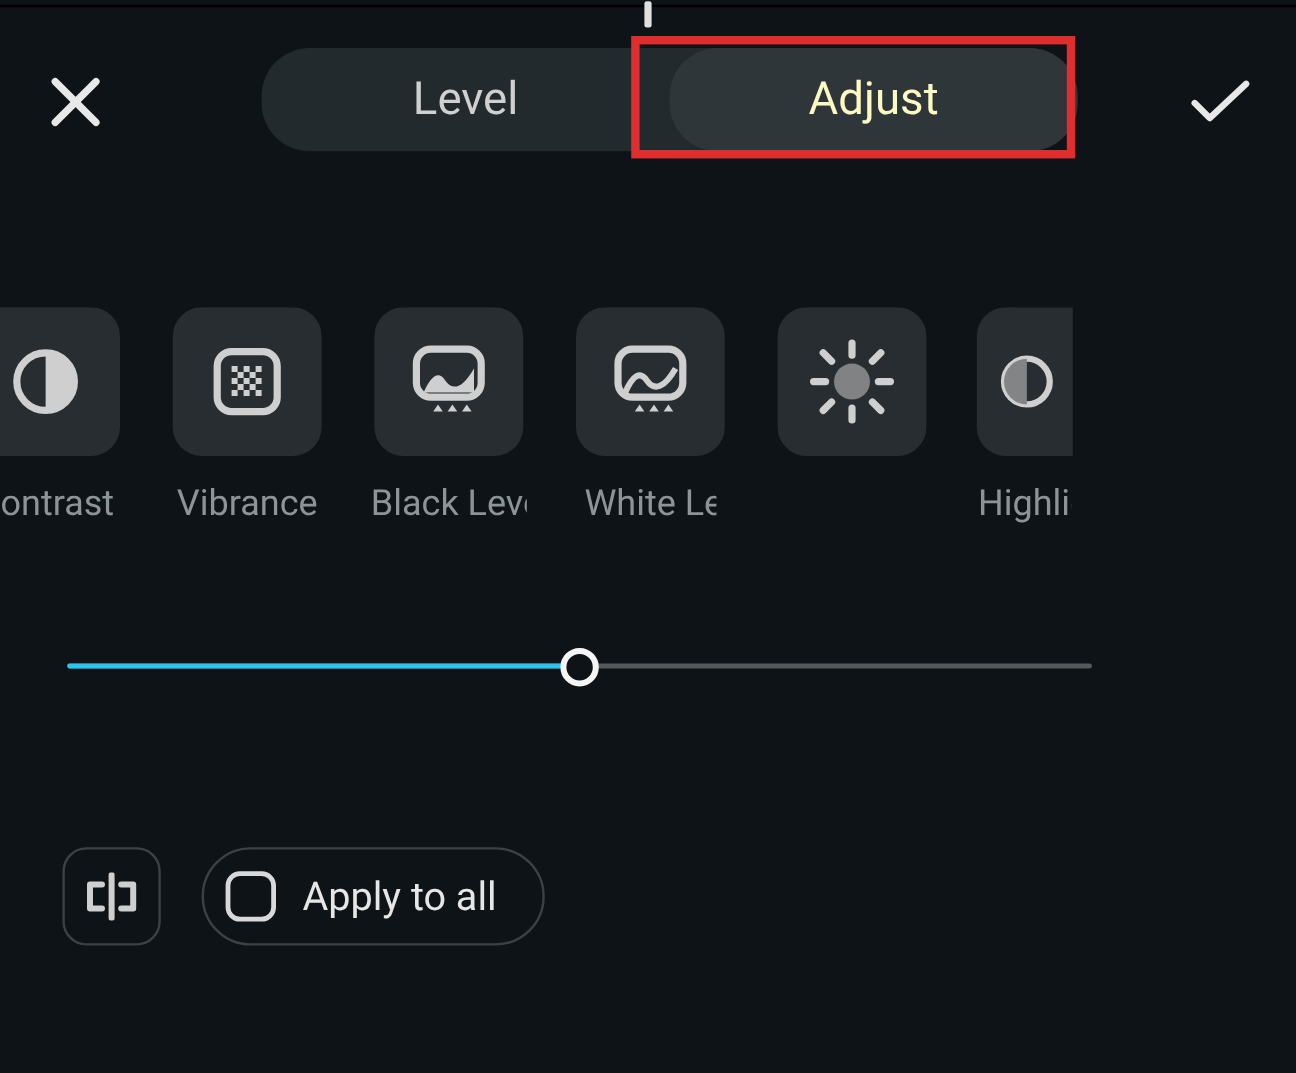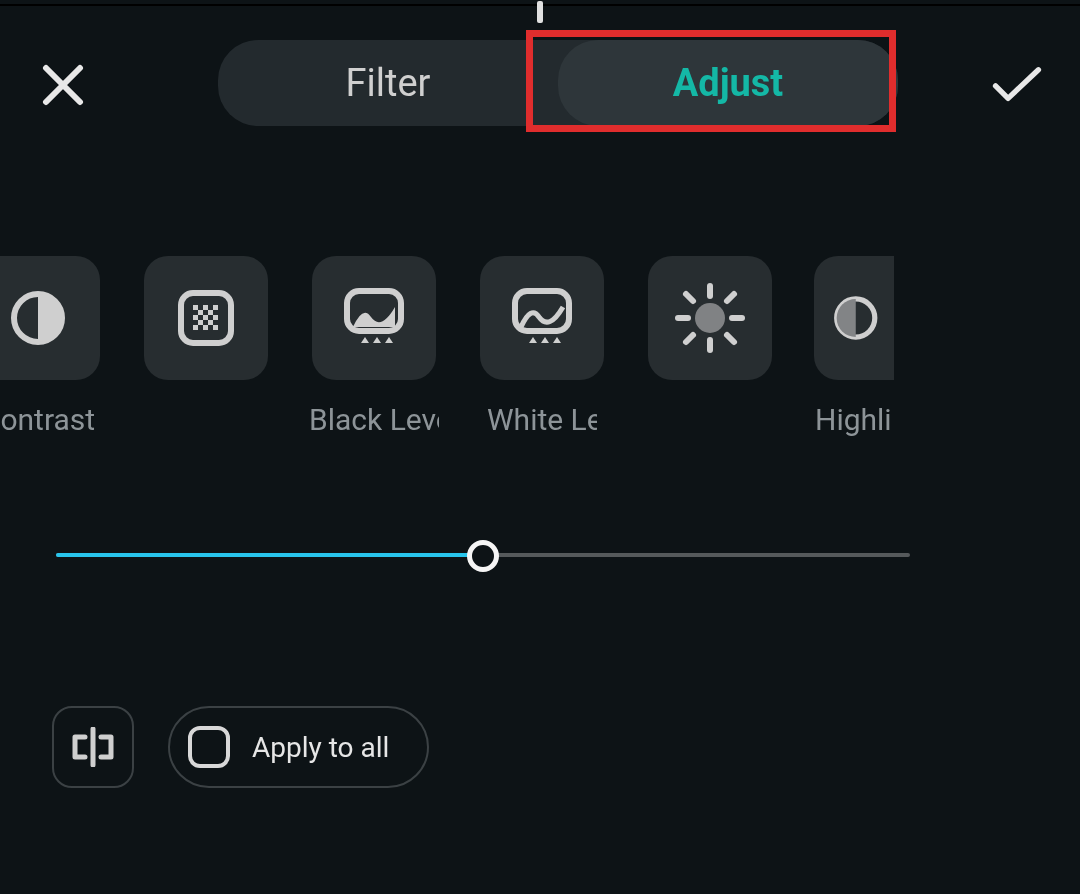--- a/index.html
+++ b/index.html
@@ -10,21 +10,21 @@
   .top-line { position:absolute; top:4px; left:0; right:0; height:2px; background:#000; }
   .top-tick { position:absolute; top:-3px; left:50%; width:6px; height:22px; background:#e0e0e0; transform:translateX(-50%); border-radius:2px; }
 
   
   .header { position:absolute; top:42px; left:0; right:0; height:84px; display:flex; align-items:center; }
   .close-btn { position:absolute; left:38px; top:18px; width:50px; height:50px; display:flex; align-items:center; justify-content:center; color:#e8e8e8; cursor:pointer; }
   .confirm-btn { position:absolute; right:38px; top:18px; width:50px; height:50px; display:flex; align-items:center; justify-content:center; color:#e8e8e8; cursor:pointer; }
 
   .tab-seg { position:absolute; left:218px; top:40px; width:680px; height:86px; background:#232a2e; border-radius:40px; display:flex; align-items:center; }
   .tab { flex:1; text-align:center; font-size:38px; color:#d0d0d0; height:86px; line-height:86px; cursor:pointer; position:relative;}
-  .tab.active { background:#2e363a; border-radius:40px; color:#14b8a6; font-weight:700; }
+  .tab.active { background:#2e363a; border-radius:40px; color:#fef9c3; font-weight:400; }
   .highlight-box { position:absolute; top:30px; left:526px; width:370px; height:102px; border:7px solid #e02d2d; pointer-events:none; }
 
   
   .options-row { position:absolute; top:256px; left:0; right:0; height:200px; display:flex; gap:40px; padding-left:4px; overflow:hidden; }
   .opt { display:flex; flex-direction:column; align-items:center; gap:22px; width:128px; flex:0 0 128px; }
   .opt .tile { width:124px; height:124px; background:#272d30; border-radius:24px; display:flex; align-items:center; justify-content:center; cursor:pointer; }
   .opt .opt-label { font-size:30px; color:#8d9498; white-space:nowrap; max-width:140px; overflow:hidden; text-overflow:clip; text-align:center; }
   .opt.first { margin-left:-30px; }
   .opt.last { flex:0 0 80px; }
   .opt.last .tile{ width:80px; border-top-right-radius:0; border-bottom-right-radius:0; justify-content:flex-start; padding-left:14px; }
@@ -32,21 +32,21 @@
   
   .slider-wrap { position:absolute; top:540px; left:56px; right:170px; height:30px; }
   .slider-track { position:absolute; top:13px; left:0; right:0; height:4px; background:#55595b; border-radius:2px; }
   .slider-fill { position:absolute; top:13px; left:0; height:4px; background:#28c5ec; border-radius:2px; }
   .slider-thumb { position:absolute; top:0; width:32px; height:32px; border-radius:50%; background:#0d1316; border:5px solid #f5f5f5; transform:translateX(-50%); cursor:pointer; }
 
   
   .mirror-btn { position:absolute; top:706px; left:52px; width:82px; height:82px; border:2px solid #3b4144; border-radius:20px; display:flex; align-items:center; justify-content:center; cursor:pointer; }
   .apply-all { position:absolute; top:706px; left:168px; height:82px; border:2px solid #3b4144; border-radius:44px; display:flex; align-items:center; padding:0 38px 0 18px; gap:22px; cursor:pointer; }
   .apply-all .chk { width:42px; height:42px; border:4px solid #d8d8d8; border-radius:12px; }
-  .apply-all .lbl { font-size:28px; color:#e6e6e6; }
+  .apply-all .lbl { font-size:33px; color:#e6e6e6; }
 
   svg { display:block; }
 </style>
 </head>
 <body>
 
 <div class="top-line">
     <div class="top-tick"></div>
   </div>
 
@@ -57,21 +57,21 @@
       </svg>
   </div>
   <div class="confirm-btn">
     <svg width="56" height="42" viewBox="0 0 56 42">
         <path d="M4 22 L18 36 L52 4" stroke="#e8e8e8" stroke-width="6" stroke-linecap="round" stroke-linejoin="round" fill="none"></path>
       </svg>
   </div>
 </div>
 
 <div class="tab-seg">
-  <div class="tab">Filter</div>
+  <div class="tab">Level</div>
   <div class="tab active">Adjust</div>
 </div>
 <div class="highlight-box"></div>
 
 <div class="options-row">
 
   <div class="opt first">
     <div class="tile">
       <svg width="60" height="60" viewBox="0 0 60 60">
         <circle cx="30" cy="30" r="24" fill="none" stroke="#cfcfcf" stroke-width="6"></circle>
@@ -96,20 +96,21 @@
             <rect x="28" y="28" width="5" height="5"></rect>
             <rect x="38" y="28" width="5" height="5"></rect>
         <rect x="23" y="33" width="5" height="5"></rect>
             <rect x="33" y="33" width="5" height="5"></rect>
         <rect x="18" y="38" width="5" height="5"></rect>
             <rect x="28" y="38" width="5" height="5"></rect>
             <rect x="38" y="38" width="5" height="5"></rect>
           </g>
       </svg>
     </div>
+    <div class="opt-label">Vibrance</div>
   </div>
 
   <div class="opt">
     <div class="tile">
       <svg width="66" height="62" viewBox="0 0 66 62">
         <rect x="6" y="4" width="54" height="40" rx="12" fill="none" stroke="#cfcfcf" stroke-width="6"></rect>
         <path d="M12 40 Q22 18 30 30 Q40 44 54 20 L54 40 Z" fill="#cfcfcf"></path>
         <polygon points="20,56 24,50 28,56" fill="#cfcfcf"></polygon>
         <polygon points="32,56 36,50 40,56" fill="#cfcfcf"></polygon>
         <polygon points="44,56 48,50 52,56" fill="#cfcfcf"></polygon>

